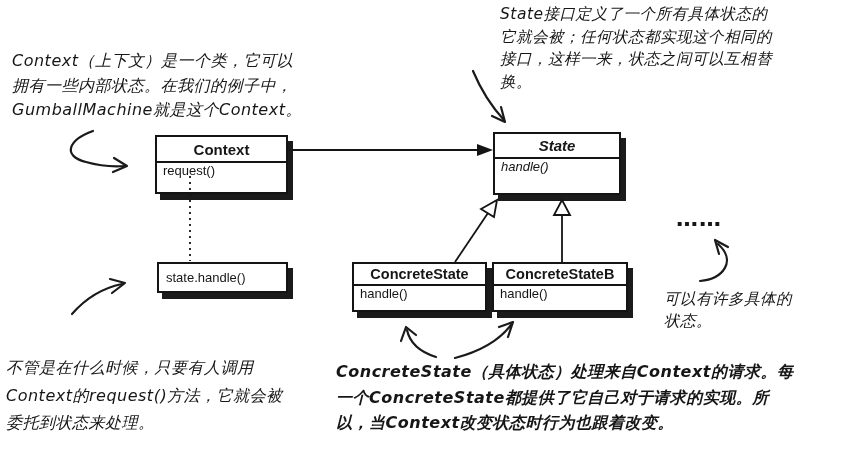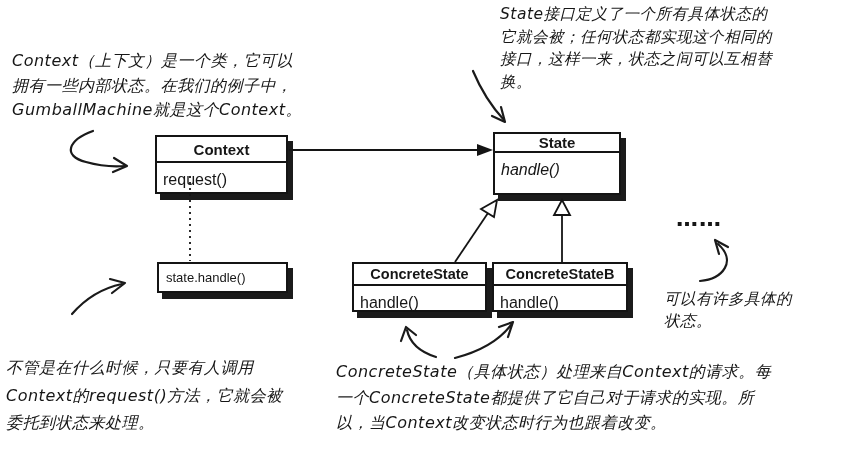--- a/index.html
+++ b/index.html
@@ -24,48 +24,48 @@
   .uml-title {
     font-weight: bold;
     font-size: 15px;
     text-align: center;
     border-bottom: 2px solid #141414;
     display: flex;
     align-items: center;
     justify-content: center;
   }
   .uml-method {
-    font-size: 16px;
-    padding: 8px 6px 0 6px;
+    font-size: 13px;
+    padding: 0 6px 0 6px;
   }
   .box-context   { left: 155px; top: 135px; width: 133px; height: 59px; }
   .box-context   .uml-title { height: 26px; }
   .box-state     { left: 493px; top: 132px; width: 128px; height: 63px; }
-  .box-state     .uml-title { height: 19px; }
+  .box-state     .uml-title { height: 25px; font-style: italic; }
   .box-state     .uml-method { font-style: italic; }
   .box-concrete-a { left: 352px; top: 262px; width: 135px; height: 50px; }
   .box-concrete-b { left: 492px; top: 262px; width: 136px; height: 50px; }
   .box-concrete-a .uml-title, .box-concrete-b .uml-title { height: 22px; font-size: 14.5px; }
   .box-delegate {
     left: 157px; top: 262px; width: 131px; height: 31px;
     font-size: 13px;
     display: flex; align-items: center;
     padding-left: 7px;
   }
   
   .note {
     position: absolute;
     font-style: italic;
     letter-spacing: 0.5px;
     white-space: nowrap;
   }
   .note-context  { left: 12px;  top: 49px;  font-size: 16px;   line-height: 24.5px; }
   .note-state    { left: 500px; top: 3px;   font-size: 15.5px; line-height: 22.5px; }
   .note-request  { left: 6px;   top: 316px; font-size: 16px;   line-height: 27.5px; margin-top: 38px; }
-  .note-concrete { left: 336px; top: 359px; font-size: 16px;   line-height: 25.5px; }
+  .note-concrete { left: 336px; top: 359px; font-size: 16px;   line-height: 25.5px; font-weight: bold; }
   .note-many     { left: 664px; top: 289px; font-size: 15.5px; line-height: 21.5px; }
   .ellipsis {
     position: absolute;
     left: 676px; top: 206px;
     font-weight: bold;
     font-size: 22px;
     letter-spacing: 1px;
   }
   
   .connectors {

